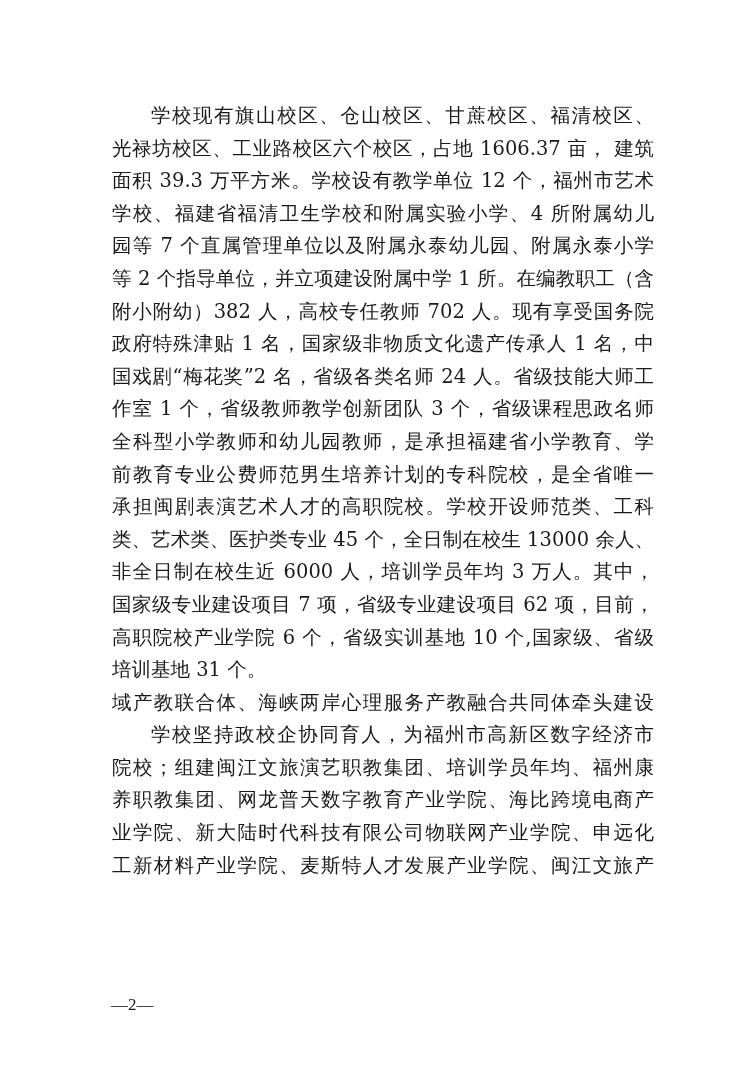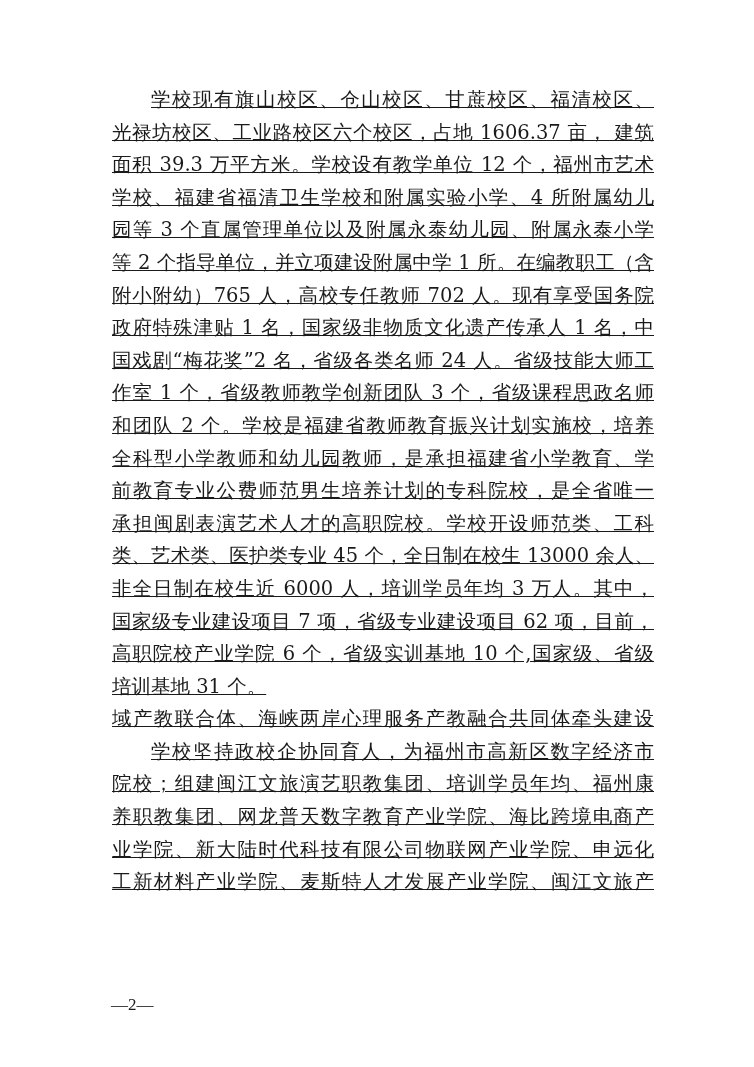--- a/index.html
+++ b/index.html
@@ -11,23 +11,22 @@
       width: 754px;
       height: 1067px;
       position: relative;
       overflow: hidden;
       font-family: "DejaVu Serif", "Liberation Serif", serif;
       color: #1a1a1a;
     }
     .page {
       position: absolute;
       left: 112px;
-      top: 84px;
+      top: 100px;
       width: 542px;
-      text-decoration: underline;
     }
     .line {
       height: 32.6px;
       line-height: 32.6px;
       font-size: 19.5px;
       white-space: nowrap;
       text-align: justify;
       text-align-last: justify;
       letter-spacing: 0px;
     }
@@ -48,27 +47,26 @@
   </style>
 </head>
 <body>
 
 <div class="page">
   <div>
     <div class="line indent">学校现有旗山校区、仓山校区、甘蔗校区、福清校区、</div>
     <div class="line">光禄坊校区、工业路校区六个校区，占地 1606.37 亩， 建筑</div>
     <div class="line">面积 39.3 万平方米。学校设有教学单位 12 个，福州市艺术</div>
     <div class="line">学校、福建省福清卫生学校和附属实验小学、4 所附属幼儿</div>
-    <div class="line">园等 3 个直属管理单位以及附属永泰幼儿园、附属永泰小学</div>
+    <div class="line">园等 7 个直属管理单位以及附属永泰幼儿园、附属永泰小学</div>
     <div class="line">等 2 个指导单位，并立项建设附属中学 1 所。在编教职工（含</div>
-    <div class="line">附小附幼）765 人，高校专任教师 702 人。现有享受国务院</div>
+    <div class="line">附小附幼）382 人，高校专任教师 702 人。现有享受国务院</div>
     <div class="line">政府特殊津贴 1 名，国家级非物质文化遗产传承人 1 名，中</div>
     <div class="line">国戏剧“梅花奖”2 名，省级各类名师 24 人。省级技能大师工</div>
     <div class="line">作室 1 个，省级教师教学创新团队 3 个，省级课程思政名师</div>
-    <div class="line">和团队 2 个。学校是福建省教师教育振兴计划实施校，培养</div>
     <div class="line">全科型小学教师和幼儿园教师，是承担福建省小学教育、学</div>
     <div class="line">前教育专业公费师范男生培养计划的专科院校，是全省唯一</div>
     <div class="line">承担闽剧表演艺术人才的高职院校。学校开设师范类、工科</div>
     <div class="line">类、艺术类、医护类专业 45 个，全日制在校生 13000 余人、</div>
     <div class="line">非全日制在校生近 6000 人，培训学员年均 3 万人。其中，</div>
     <div class="line">国家级专业建设项目 7 项，省级专业建设项目 62 项，目前，</div>
     <div class="line">高职院校产业学院 6 个，省级实训基地 10 个,国家级、省级</div>
     <div class="line last">培训基地 31 个。</div>
   </div>
   <div>

